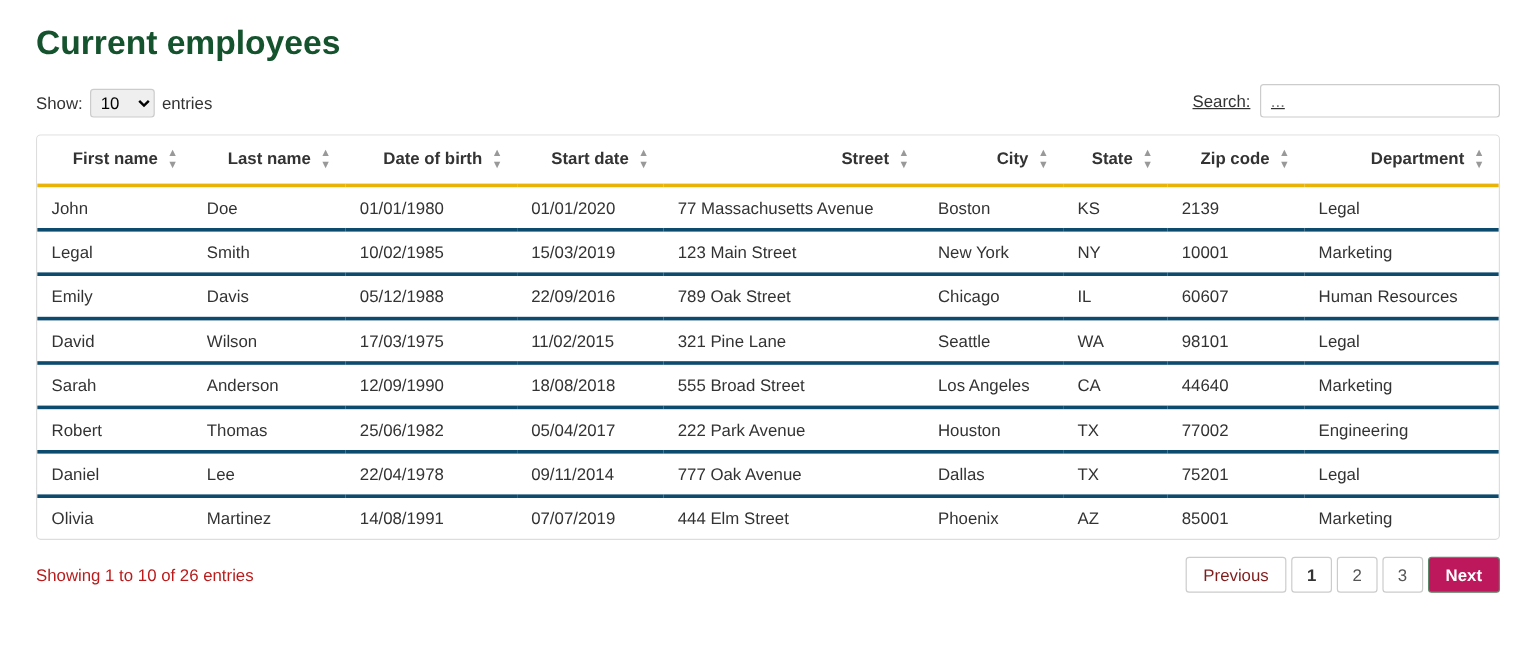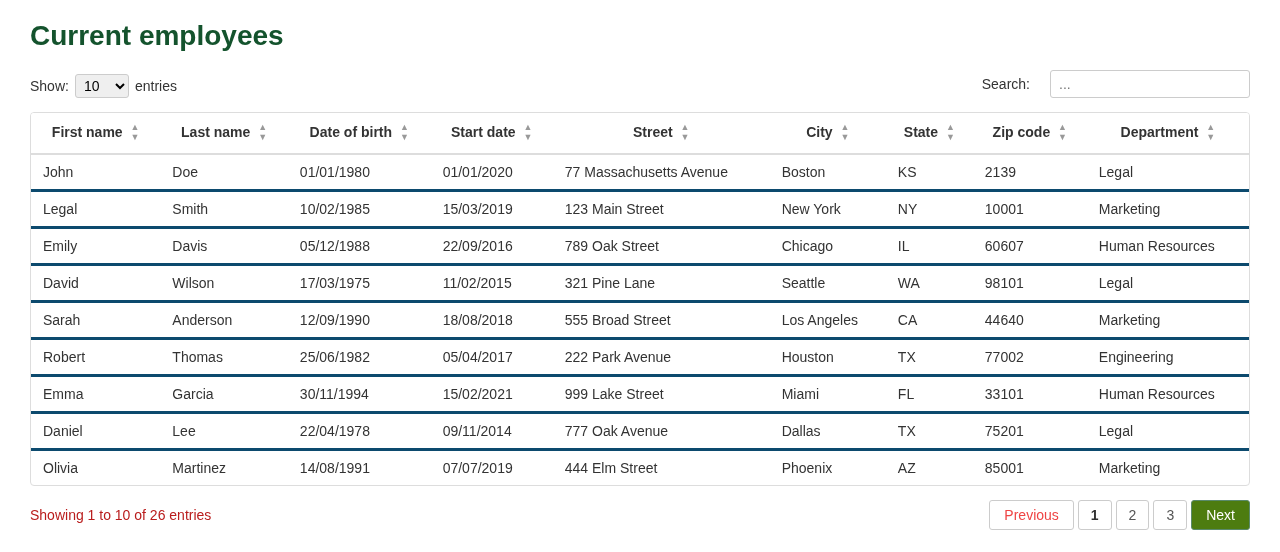--- a/index.html
+++ b/index.html
@@ -34,21 +34,22 @@
     }
     .show-entries select {
       padding: 2px 4px;
       font-size: 14px;
       border: 1px solid #ccc;
       border-radius: 3px;
     }
     .search-box {
       display: flex;
       align-items: center;
-      gap: 20px;
+      gap: 8px;
+      text-decoration: underline;
     }
     .search-box input {
       border: 1px solid #ccc;
       padding: 5px 8px;
       font-size: 14px;
       width: 200px;
       border-radius: 3px;
       color: #aaa;
     }
     .table-container {
@@ -60,25 +61,25 @@
       width: 100%;
       border-collapse: collapse;
       font-size: 14px;
     }
     thead tr {
       background: #fff;
       border-bottom: 2px solid #ddd;
     }
     thead th {
       padding: 10px 12px;
-      text-align: center;
+      text-align: right;
       font-weight: bold;
       color: #333;
       white-space: nowrap;
-      border-bottom: 1px solid #eab308;
+      border-bottom: 3px solid #eab308;
     }
     .sort-icons {
       display: inline-flex;
       flex-direction: column;
       margin-left: 4px;
       vertical-align: middle;
       font-size: 9px;
       line-height: 1;
       color: #999;
     }
@@ -110,21 +111,21 @@
       align-items: center;
       gap: 4px;
     }
     .pagination button {
       padding: 6px 14px;
       font-size: 14px;
       border: 1px solid #ccc;
       background: #fff;
       cursor: pointer;
       border-radius: 3px;
-      color: #ef4444;
+      color: #7f1d1d;
     }
     .pagination button:disabled {
       color: #aaa;
       cursor: default;
     }
     .pagination .page-num {
       padding: 6px 12px;
       font-size: 14px;
       border: 1px solid #ccc;
       background: #fff;
@@ -132,23 +133,24 @@
       border-radius: 3px;
       color: #555;
     }
     .pagination .page-num.active {
       background: #fff;
       border-color: #ccc;
       font-weight: bold;
       color: #333;
     }
     .pagination .next-btn {
-      background: #4d7c0f;
+      background: #be185d;
       color: #fff;
       border-color: #5a8a6a;
+      font-weight: bold;
     }
   </style>
 </head>
 <body>
 
 <h1>Current employees</h1>
 
 <div class="controls-top">
   <div class="show-entries">
     <label>Show:</label>
@@ -296,31 +298,20 @@
           <td>Thomas</td>
           <td>25/06/1982</td>
           <td>05/04/2017</td>
           <td>222 Park Avenue</td>
           <td>Houston</td>
           <td>TX</td>
           <td>77002</td>
           <td>Engineering</td>
         </tr>
         <tr>
-          <td>Emma</td>
-          <td>Garcia</td>
-          <td>30/11/1994</td>
-          <td>15/02/2021</td>
-          <td>999 Lake Street</td>
-          <td>Miami</td>
-          <td>FL</td>
-          <td>33101</td>
-          <td>Human Resources</td>
-        </tr>
-        <tr>
           <td>Daniel</td>
           <td>Lee</td>
           <td>22/04/1978</td>
           <td>09/11/2014</td>
           <td>777 Oak Avenue</td>
           <td>Dallas</td>
           <td>TX</td>
           <td>75201</td>
           <td>Legal</td>
         </tr>

